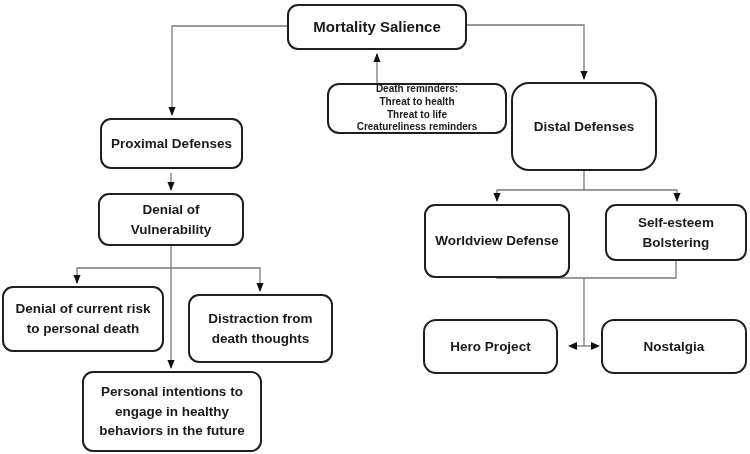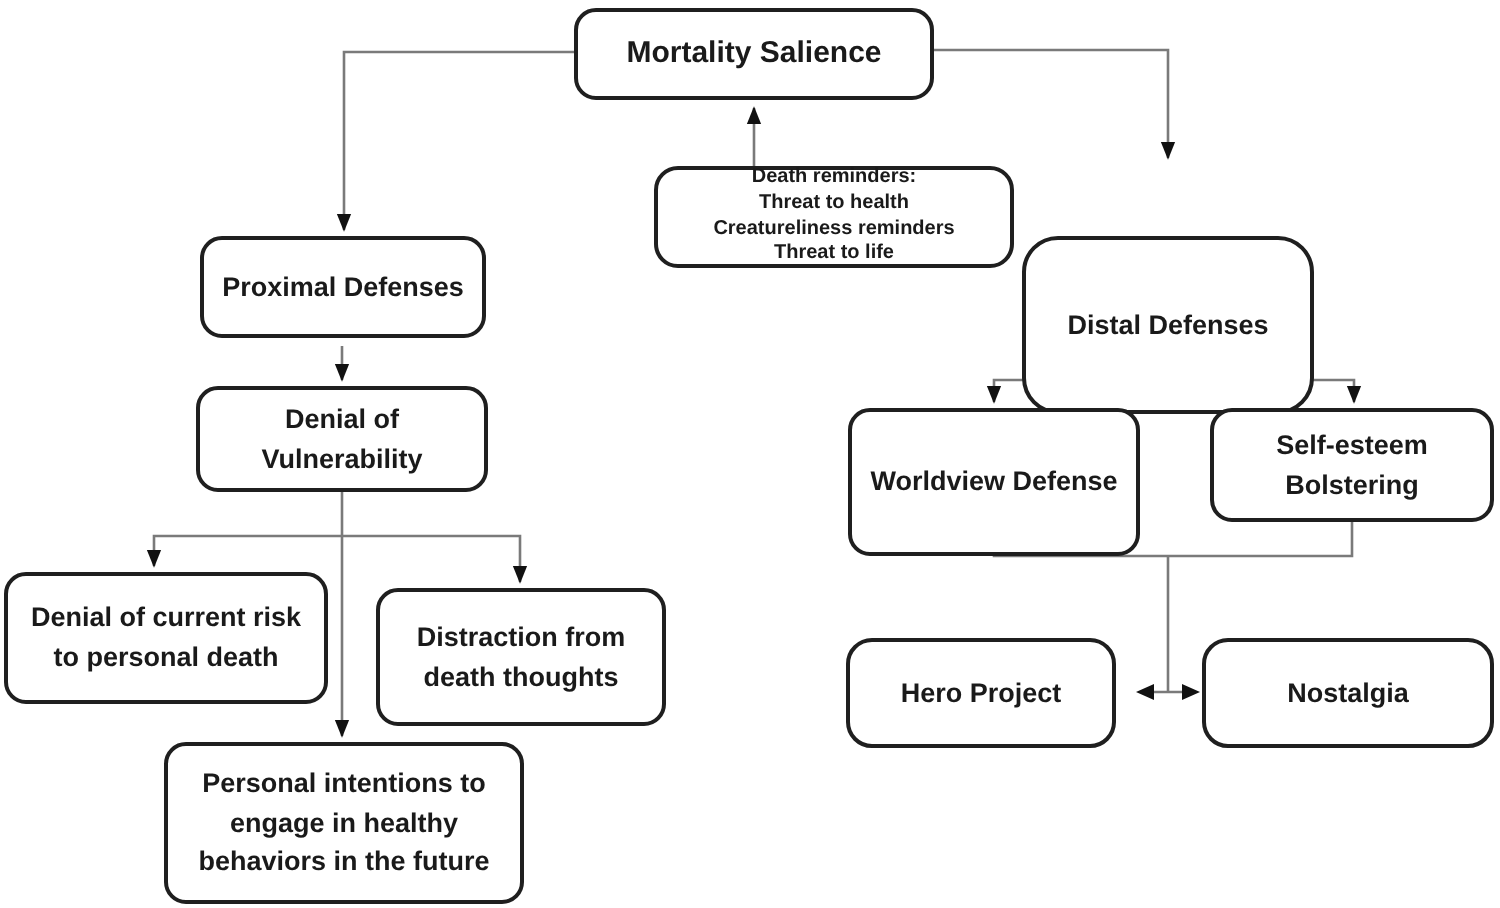--- a/index.html
+++ b/index.html
@@ -74,22 +74,22 @@
   <div class="node lg" style="left:287px; top:4px; width:180px; height:46px;">
     <div class="label">
         <span class="ln">Mortality Salience</span>
       </div>
   </div>
 
   <div class="node sm" style="left:287px; top:83px; width:180px; height:51px;margin-left:40px;">
     <div class="label">
       <span class="ln">Death reminders:</span>
       <span class="ln">Threat to health</span>
+      <span class="ln">Threat to life</span>
       <span class="ln">Creatureliness reminders</span>
-      <span class="ln">Threat to life</span>
     </div>
   </div>
 
   <div class="node md" style="left:100px; top:118px; width:143px; height:51px;">
     <div class="label">
         <span class="ln">Proximal Defenses</span>
       </div>
   </div>
 
   <div class="node md" style="left:98px; top:193px; width:146px; height:53px;">
@@ -114,21 +114,21 @@
   </div>
 
   <div class="node md" style="left:82px; top:371px; width:180px; height:81px;">
     <div class="label">
       <span class="ln">Personal intentions to</span>
       <span class="ln">engage in healthy</span>
       <span class="ln">behaviors in the future</span>
     </div>
   </div>
 
-  <div class="node md r18" style="left:511px; top:82px; width:146px; height:89px;margin-top:36px;">
+  <div class="node md r18" style="left:511px; top:82px; width:146px; height:89px;">
     <div class="label">
         <span class="ln">Distal Defenses</span>
       </div>
   </div>
 
   <div class="node md" style="left:424px; top:204px; width:146px; height:74px;">
     <div class="label">
         <span class="ln">Worldview Defense</span>
       </div>
   </div>

